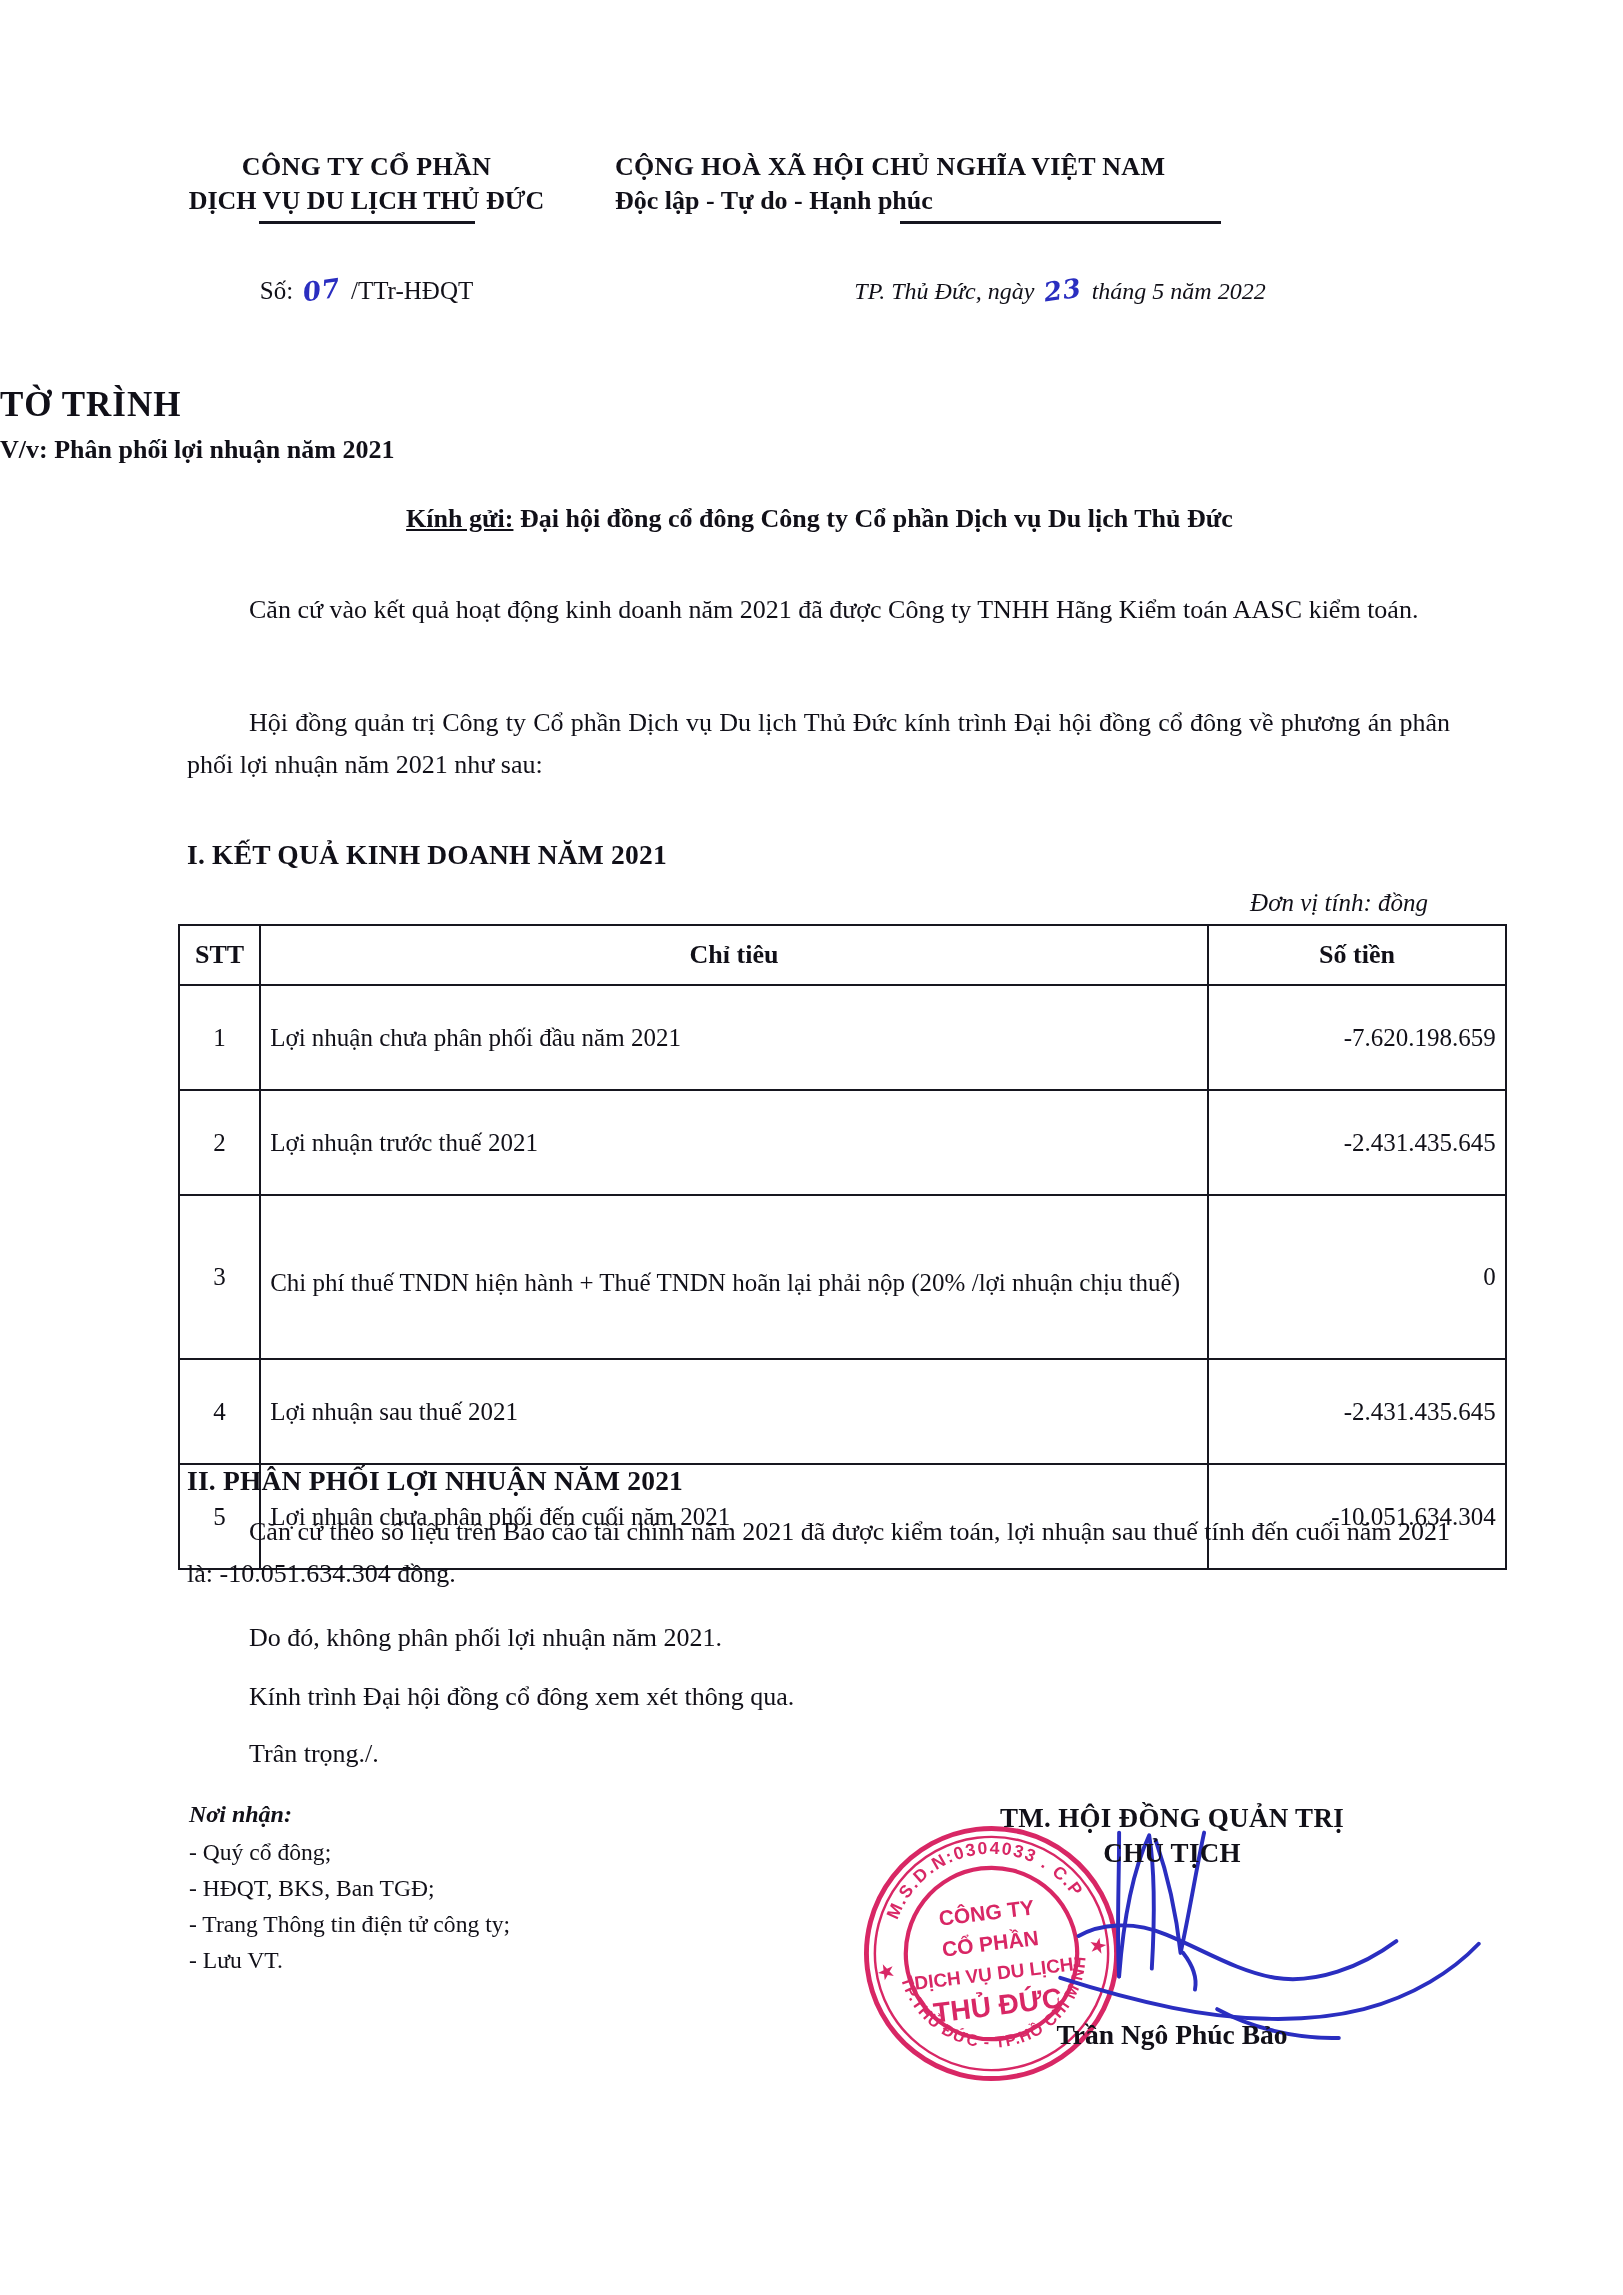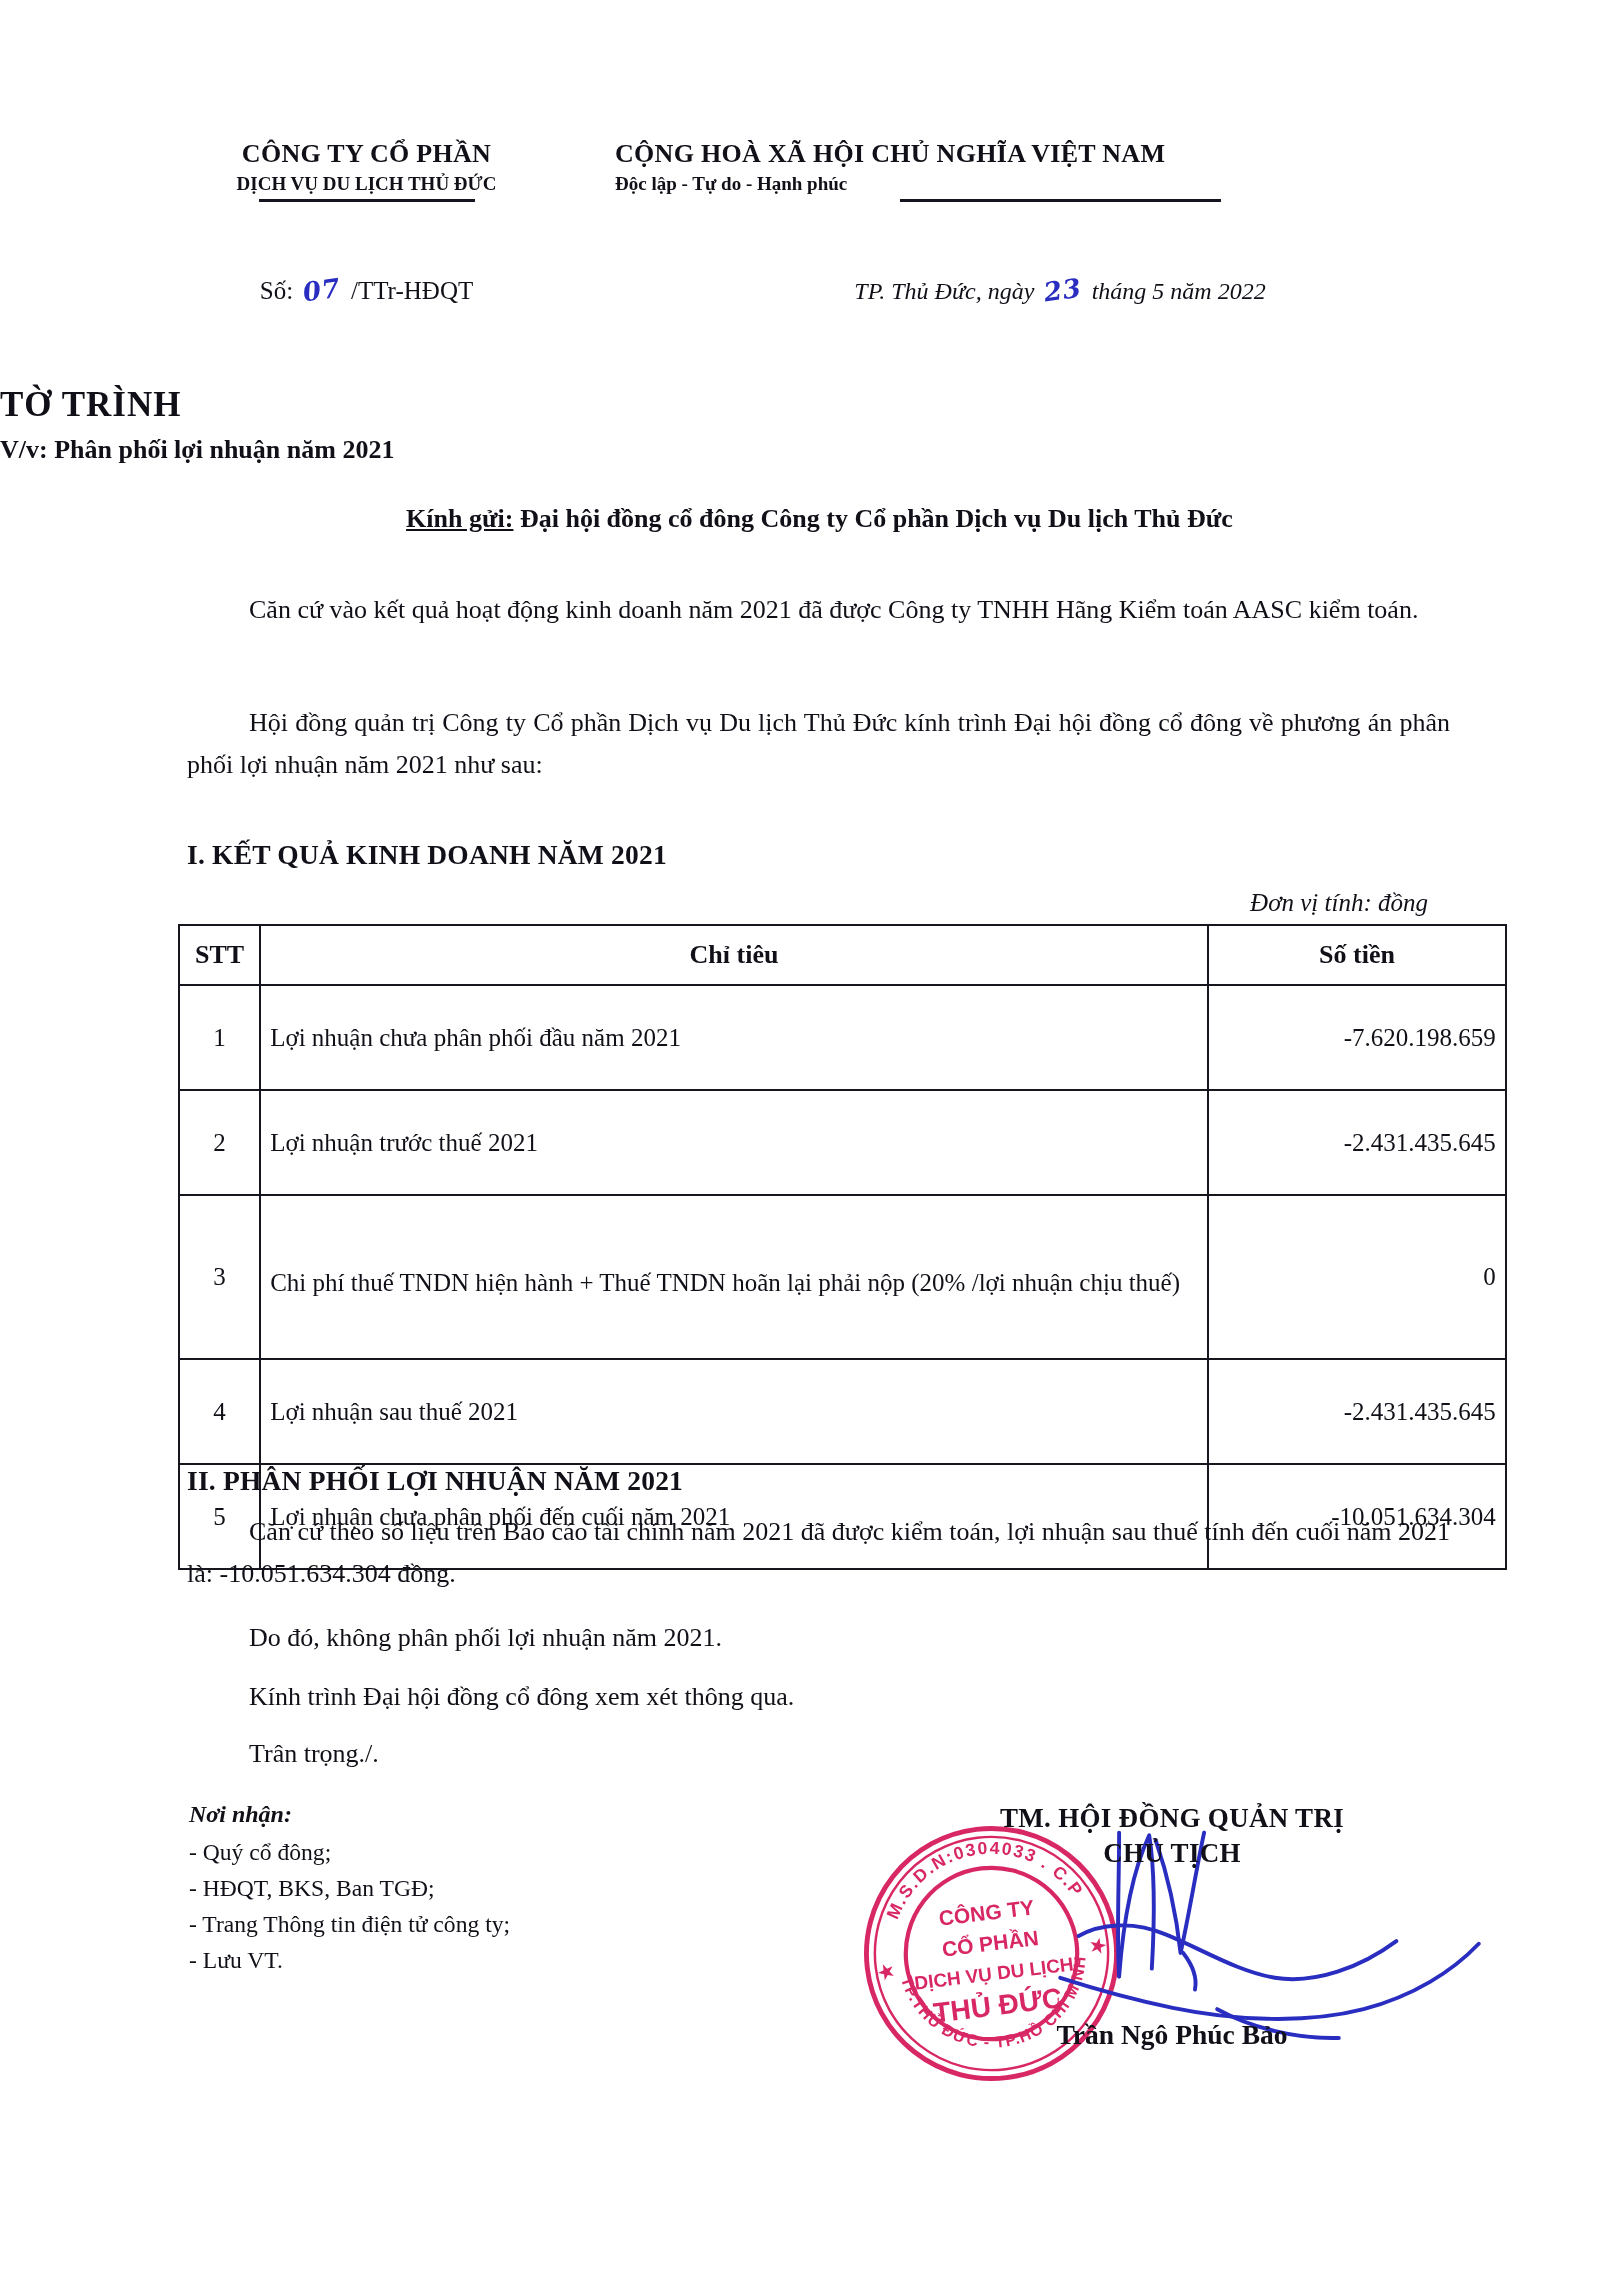--- a/index.html
+++ b/index.html
@@ -17,21 +17,21 @@
     width: 1623px;
     height: 2295px;
     background: #ffffff;
     overflow: hidden;
     box-sizing: border-box;
   }
 
   
   .header-row {
     position: absolute;
-    top: 137px;
+    top: 150px;
     left: 118px;
     right: 118px;
     display: flex;
     align-items: flex-start;
   }
   .hdr-left {
     width: 497px;
     text-align: center;
     flex: none;
   }
@@ -40,21 +40,21 @@
     text-align: left;
   }
   .hdr-line1 {
     font-size: 26px;
     font-weight: bold;
     letter-spacing: 0.3px;
     line-height: 1.32;
     white-space: nowrap;
   }
   .hdr-line2 {
-    font-size: 19px;
+    font-size: 26px;
     font-weight: bold;
     line-height: 1.32;
     white-space: nowrap;
     display: inline-block;
   }
   .rule-under {
     display: block;
     height: 2.6px;
     background: #15151f;
     margin: 2.6px auto 0 auto;

